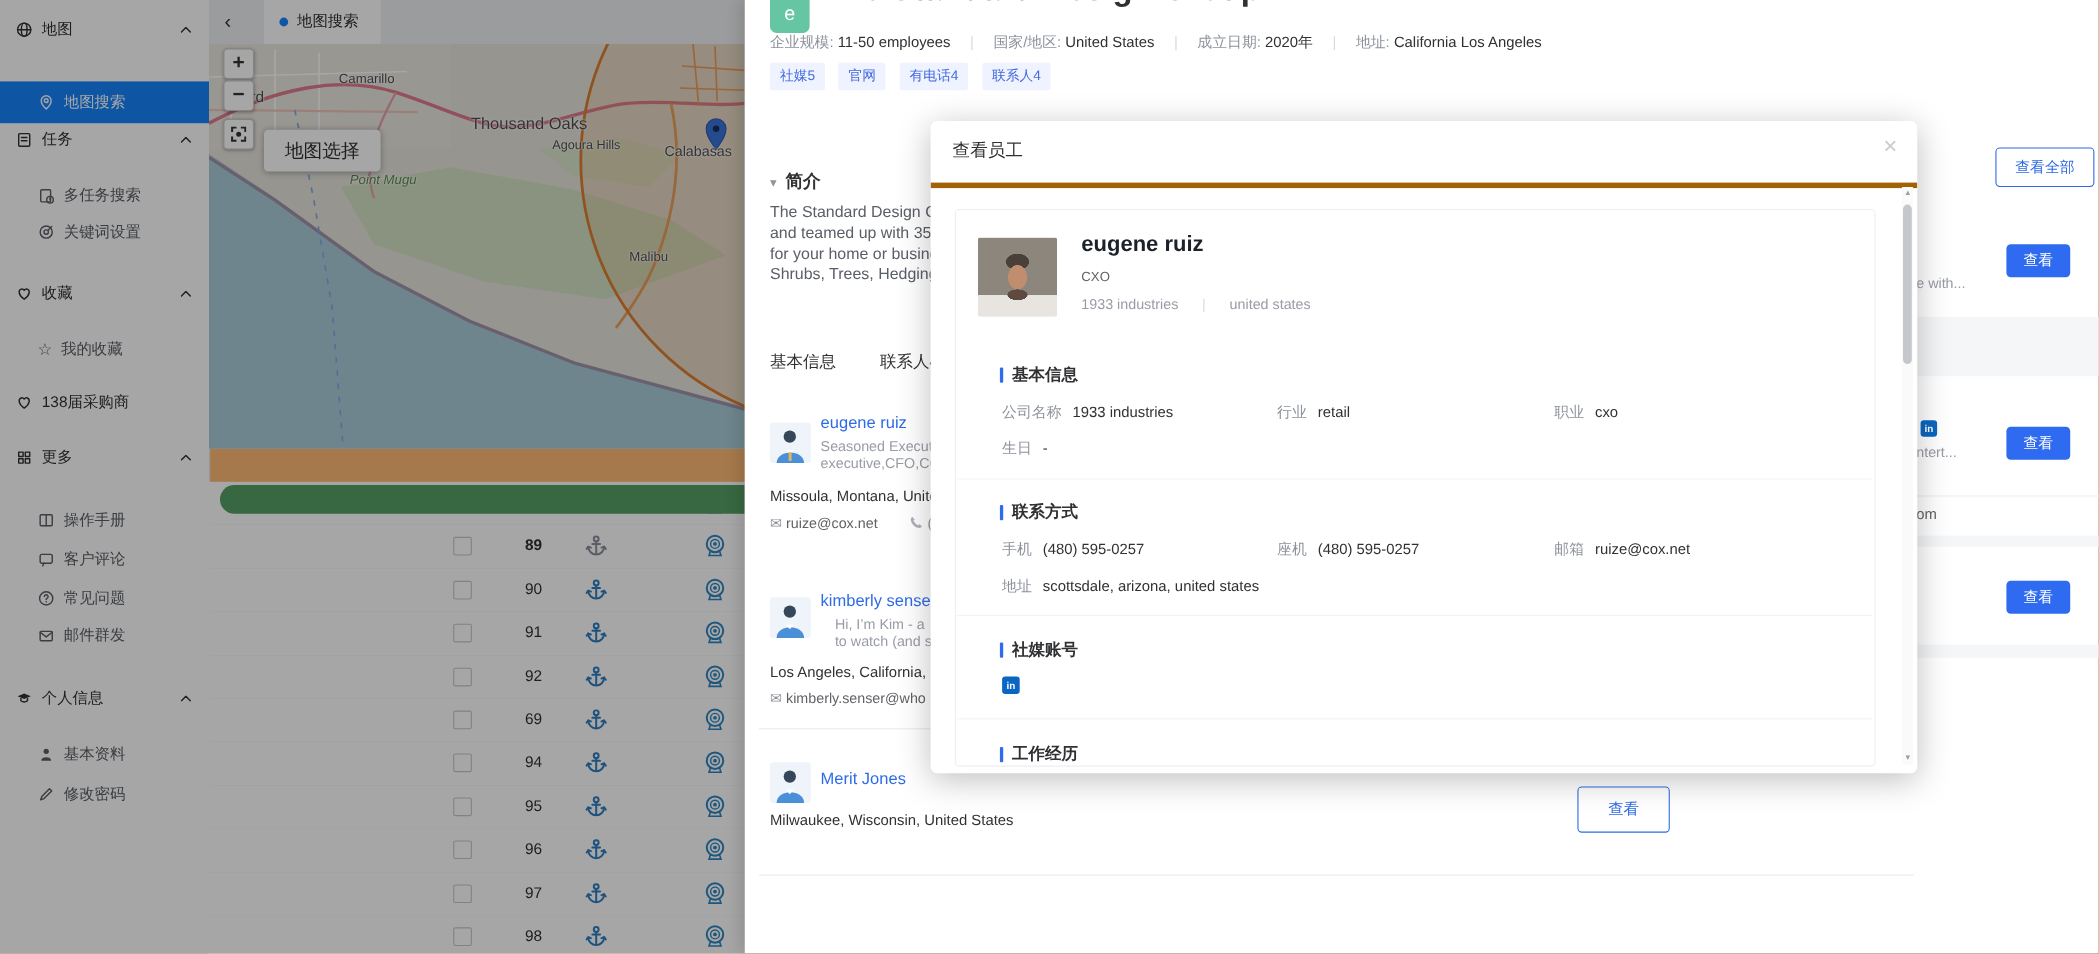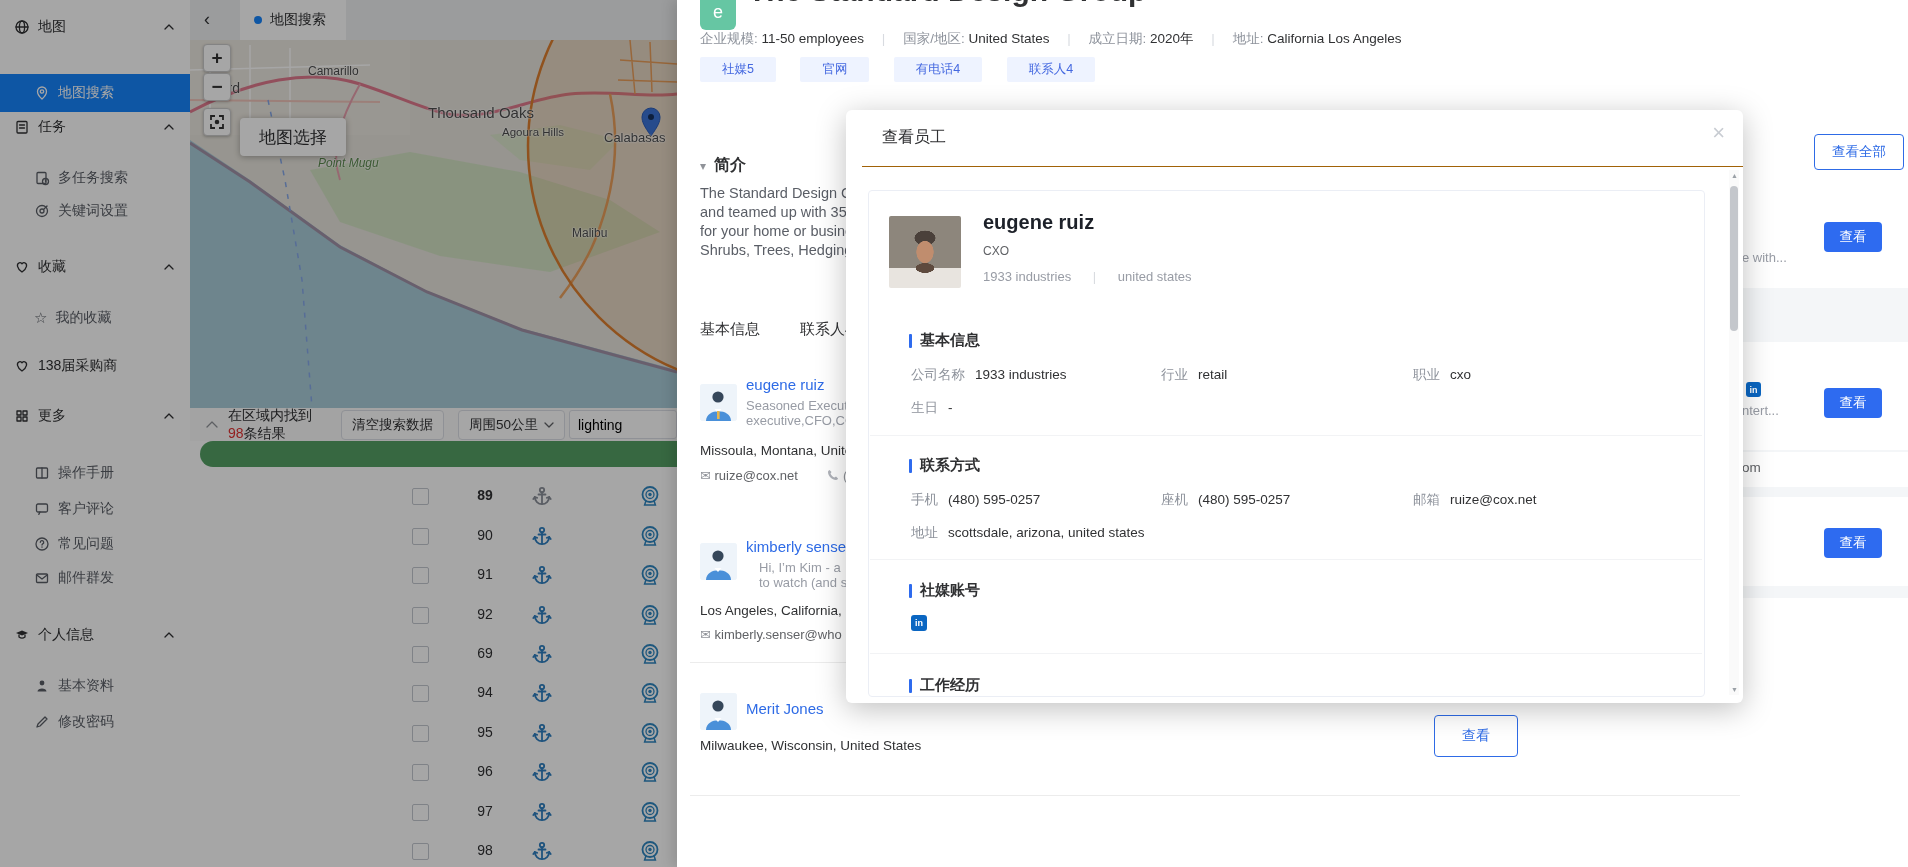--- a/index.html
+++ b/index.html
@@ -26,33 +26,33 @@
   #resbar{left:190px;top:408px;width:487px;height:33px;background:#fbfbfb;z-index:2;display:flex;align-items:center;font-size:14px;color:#303133;}
   .rb-btn{border:1px solid #dcdfe6;background:#fff;border-radius:4px;font-size:13.5px;color:#303133;padding:5px 10px;cursor:pointer;white-space:nowrap;}
   #greenbar{left:200px;top:441px;width:477px;height:26px;background:#55a065;border-radius:13px 0 0 13px;z-index:3;}
   .trow{position:absolute;left:190px;width:487px;height:39.4px;border-bottom:1px solid #e3e5e8;background:#fff;z-index:1;}
   .trow .cb{position:absolute;left:222px;top:11px;width:15px;height:15px;border:1px solid #c4c8cf;border-radius:2px;background:#fff;cursor:pointer;}
   .trow .rnum{position:absolute;left:270px;top:10px;width:50px;text-align:center;font-size:14px;color:#303133;}
   .trow .star-icon{position:absolute;left:551px;top:5px;font-size:22px;color:#303133;cursor:pointer;}
   .iconsvg{stroke:currentColor;fill:none;stroke-width:1.8;stroke-linecap:round;}
   
   #drawer{left:677px;top:0;width:1231px;height:867px;background:#fff;z-index:10;box-shadow:-5px 0 12px rgba(0,0,0,.12);}
-  .chip{display:inline-block;background:#eef3ff;color:#4468e0;font-size:12.5px;padding:4px 22px;border-radius:2px;margin-right:20px;}
+  .chip{display:inline-block;background:#eef3ff;color:#4468e0;font-size:12.5px;padding:4px 9px;border-radius:2px;margin-right:8px;}
   .label-g{color:#8d929b;}
   .sep{color:#d8dbe0;margin:0 14px;}
   .linkname{color:#2e6be6;font-size:15px;cursor:pointer;}
   .gray13{font-size:13px;color:#989ca5;}
   .divider{position:absolute;height:1px;background:#ececec;}
   .viewbtn-outline{position:absolute;border:1px solid #2e6be6;color:#2e6be6;background:#fff;border-radius:4px;display:flex;align-items:center;justify-content:center;font-size:14px;cursor:pointer;}
   .viewbtn-solid{position:absolute;background:#2e6bf0;color:#fff;border-radius:4px;display:flex;align-items:center;justify-content:center;font-size:13.5px;cursor:pointer;}
   .lk{display:inline-flex;align-items:center;justify-content:center;background:#0a66c2;color:#fff;font-weight:bold;border-radius:3px;cursor:pointer;}
   .avatar36{width:37px;height:37px;border-radius:3px;overflow:hidden;background:#f2f6fa;position:absolute;}
   
   #modal{left:846px;top:110px;width:897px;height:593px;background:#fff;border-radius:6px;box-shadow:0 6px 30px rgba(0,0,0,.25);z-index:30;overflow:hidden;}
-  #modal .hdr{position:absolute;left:16px;top:0;right:0;height:56px;border-bottom:1px solid #a16207;}
+  #modal .hdr{position:absolute;left:0;top:0;right:0;height:56px;border-bottom:5px solid #a16207;}
   #mcard{position:absolute;left:22px;top:80px;width:835px;height:505px;border:1px solid #ebeef5;border-radius:4px;}
   .sec-title{position:absolute;display:flex;align-items:center;font-size:15px;font-weight:bold;color:#303133;}
   .sec-bar{width:3px;height:14px;background:#2e6bee;margin-right:8px;border-radius:1px;}
   .fld{position:absolute;font-size:13.5px;color:#303133;white-space:nowrap;}
   .fld .label-g{margin-right:10px;}
   .mdiv{position:absolute;left:24px;width:832px;height:1px;background:#f2f3f5;}
   #overlay{left:0;top:0;width:1908px;height:867px;background:rgba(0,0,0,.35);z-index:5;}
   .ep-band{position:absolute;left:1063px;width:168px;background:#f4f6f8;}
 </style>
 </head>
@@ -274,36 +274,20 @@
   <div class="mapctl" style="left:203px;top:108px">
     <svg width="14" height="14" stroke="#333" stroke-width="1.8" fill="none">
         <path d="M1 5 V1 H5 M9 1 H13 V5 M13 9 V13 H9 M5 13 H1 V9"></path>
         <circle cx="7" cy="7" r="1.4" fill="#333"></circle>
       </svg>
   </div>
   <div class="mbox" style="left:240px;top:118px;width:106px;height:38px;display:flex;align-items:center;justify-content:center;font-size:17px;color:#303133">
     <span>地图选择</span>
   </div>
 
-  <div id="resbar" class="abs">
-    <span style="margin:0 10px 0 16px;display:flex;cursor:pointer">
-        <svg class="lic" width="12" height="7" style="stroke:#909399">
-          <path d="M1 6 L6 1 L11 6"></path>
-        </svg>
-      </span>
-    <span><span>在区域内找到 </span><span style="color:#e03131">98</span><span>条结果</span></span>
-    <button class="rb-btn" style="margin-left:22px">清空搜索数据</button>
-    <div class="rb-btn" style="margin-left:14px;display:flex;align-items:center">
-      <span>周围50公里</span>
-      <svg class="lic" width="10" height="6" style="stroke:#606266;margin-left:6px">
-          <path d="M1 1 L5 5 L9 1"></path>
-        </svg>
-    </div>
-    <input style="margin-left: 4px; width: 90px; height: 27px; border: 1px solid rgb(220, 223, 230); border-radius: 3px; font-size: 14px; padding: 0px 8px; font-family: inherit;" value="lighting">
-  </div>
 
   <div id="rows">
     <div class="trow" style="top: 438px;">
       <span class="cb"></span>
       <span class="rnum"></span>
       <span class="abs anchor-icon" style="left: 341px; top: 8px; cursor: pointer; color: rgb(138, 143, 153);">
         <svg class="iconsvg" width="22" height="22">
             <circle cx="11" cy="5" r="2.2"></circle>
             <line x1="11" y1="7.2" x2="11" y2="18.5"></line>
             <line x1="7.5" y1="9.5" x2="14.5" y2="9.5"></line>

